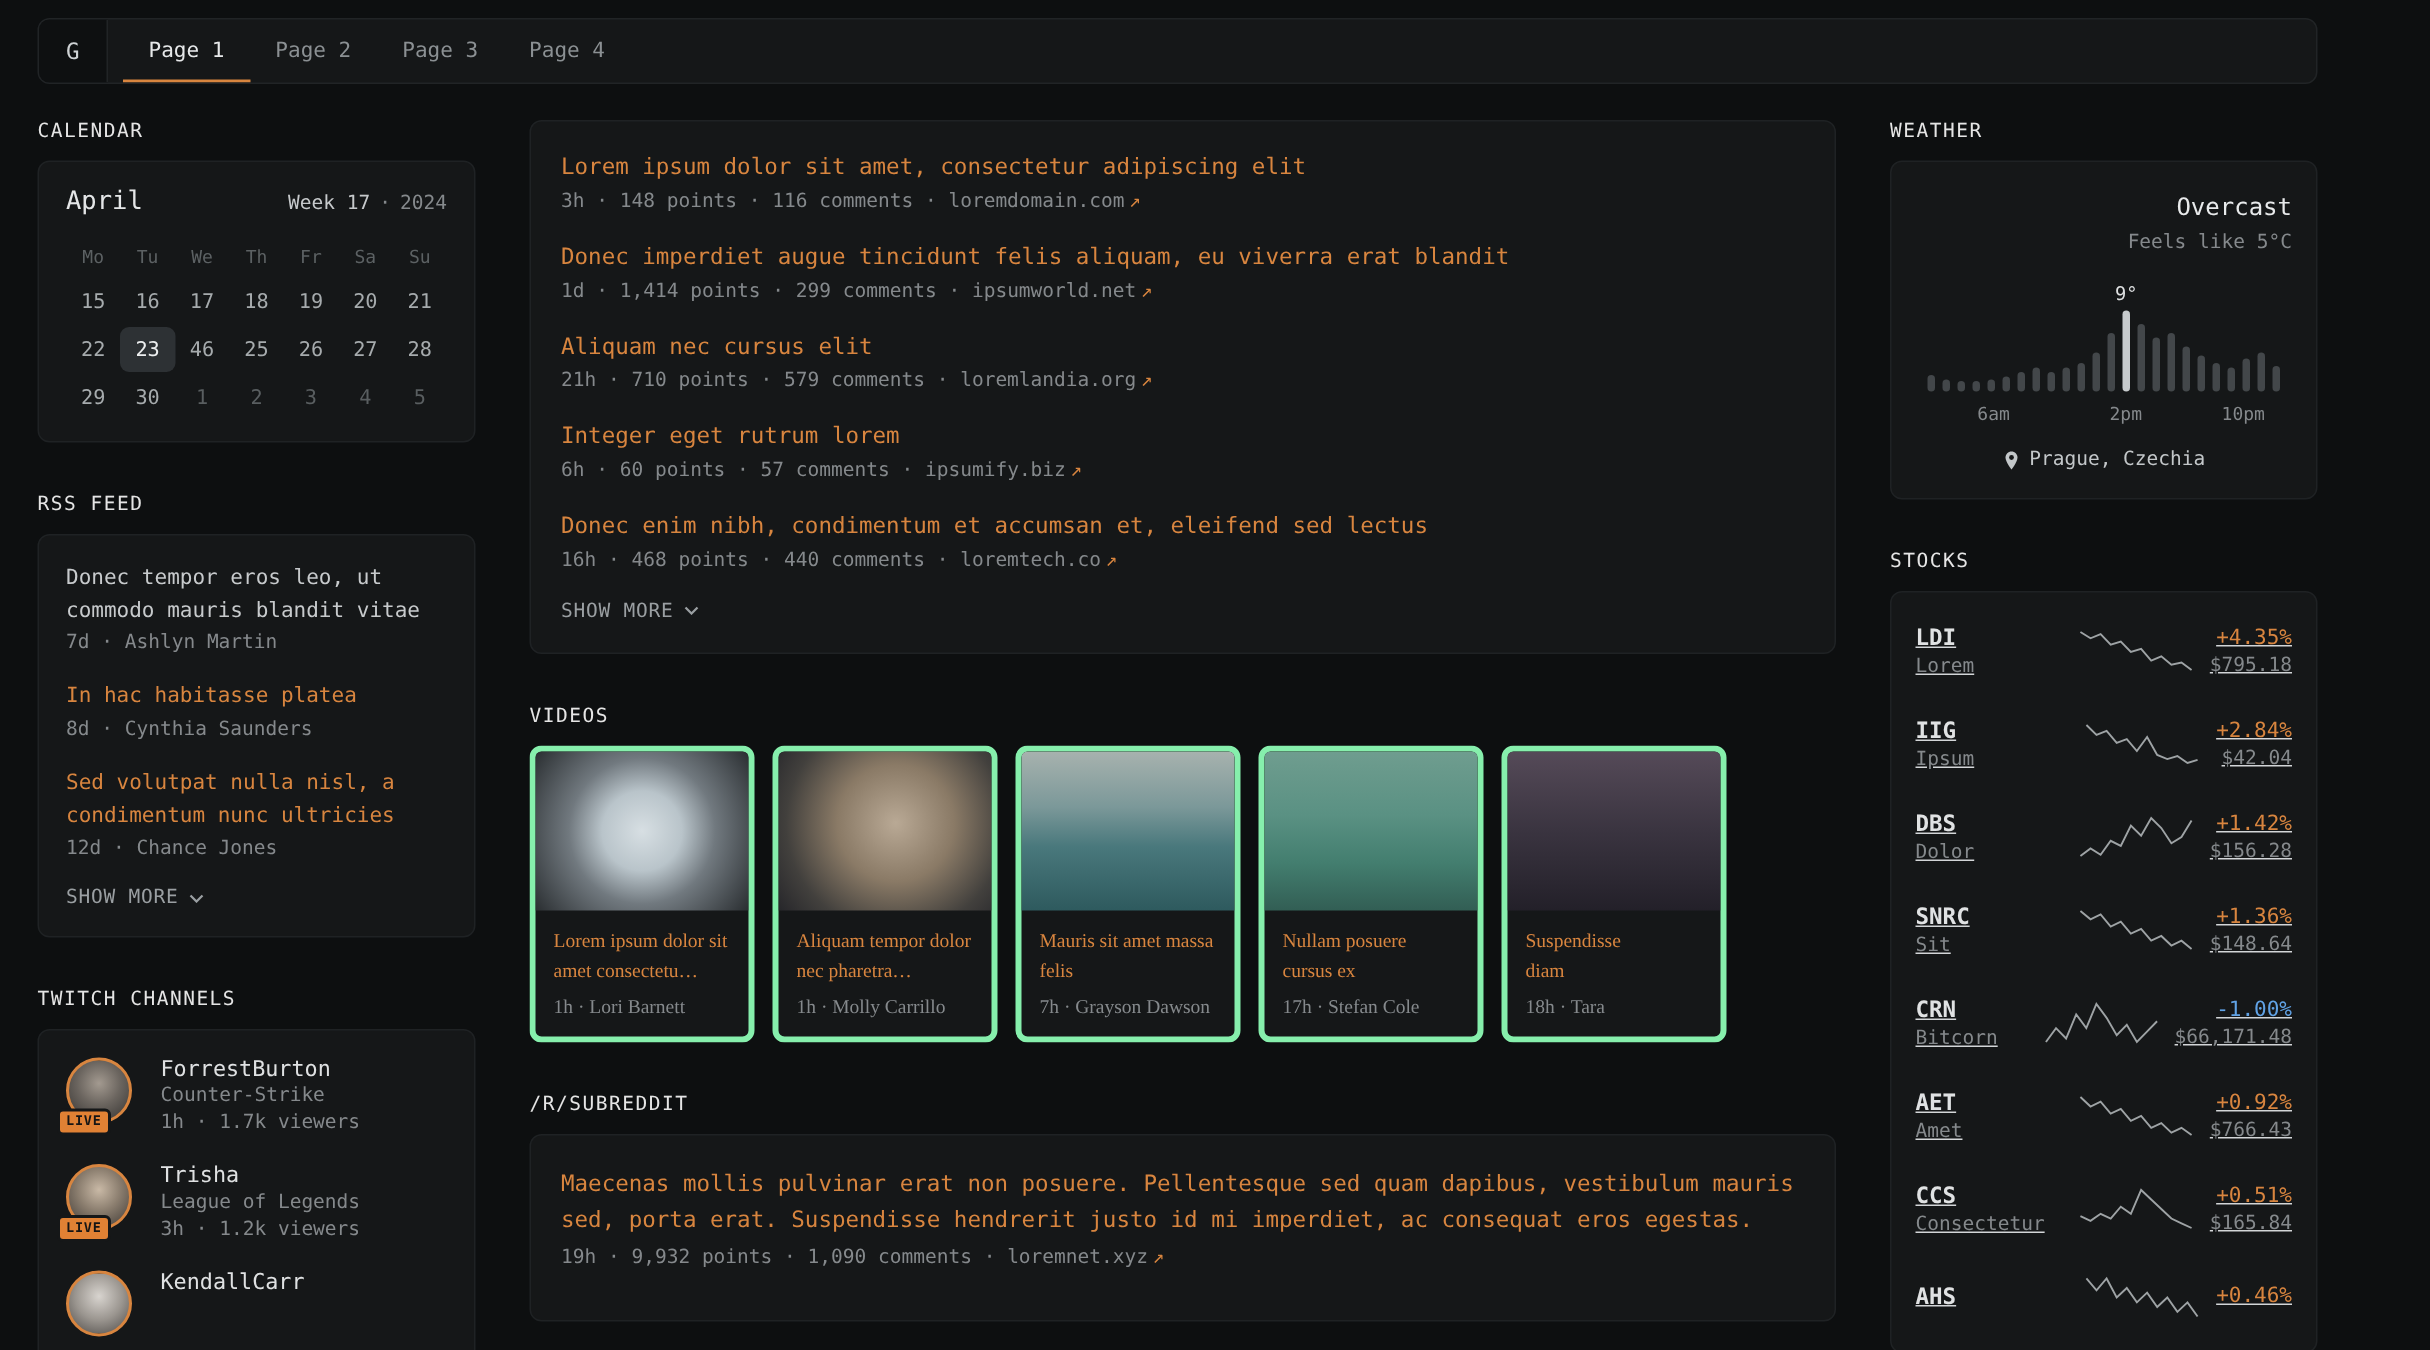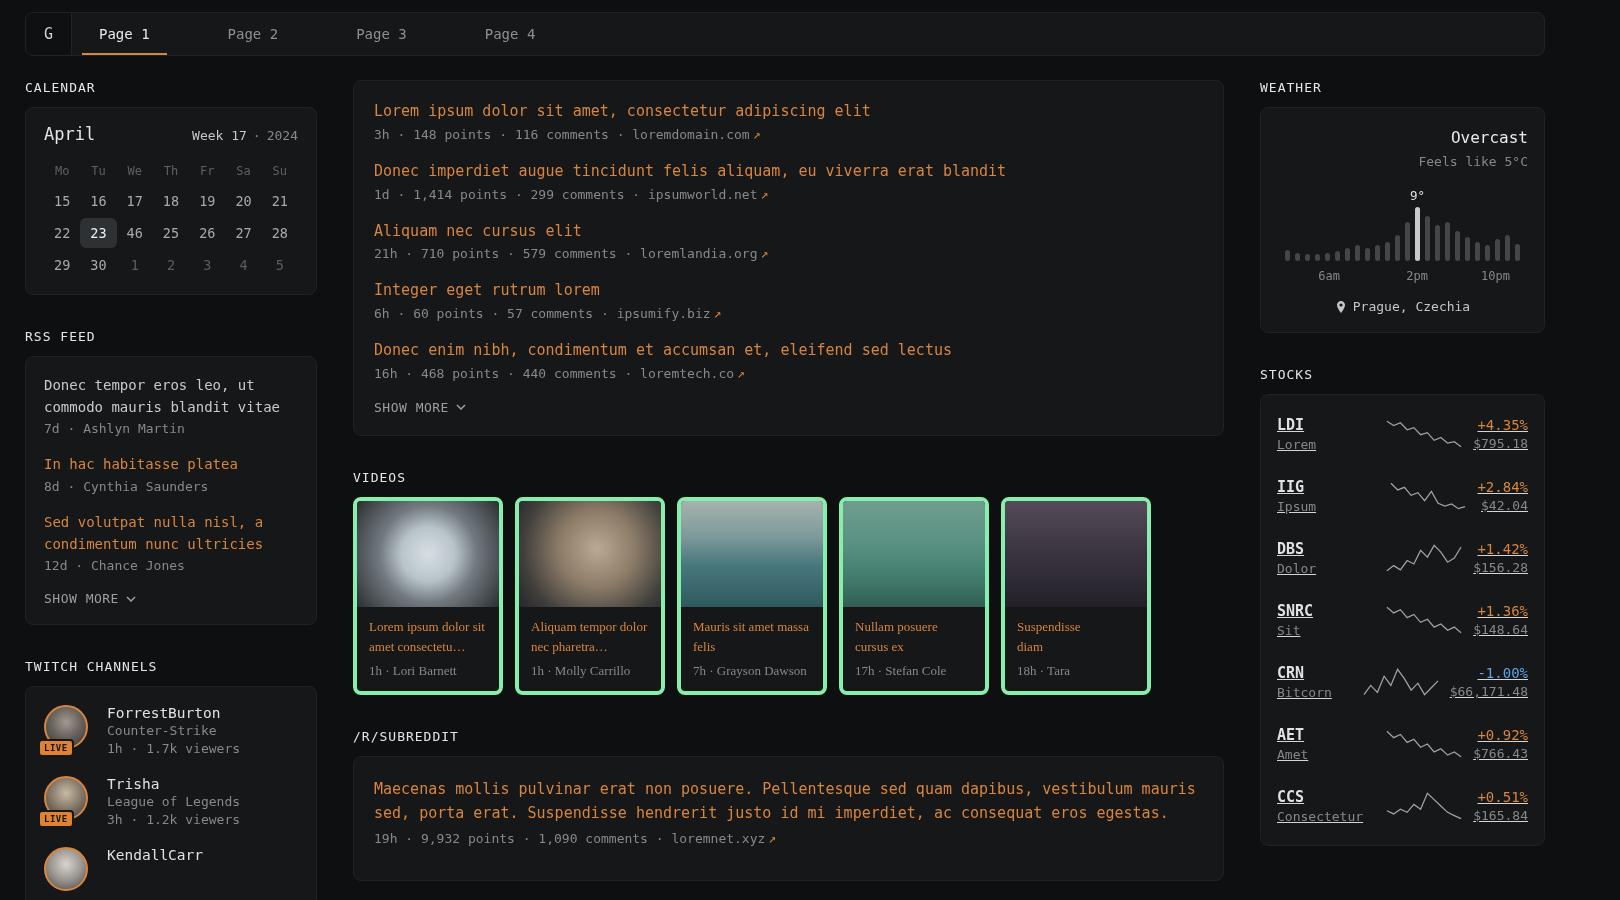--- a/index.html
+++ b/index.html
@@ -8,21 +8,21 @@
     background:#0d0f10; color:#d3d6d8;
     font-family:"DejaVu Sans Mono", monospace; font-size:14px;
   }
   .page { padding:12px 75px 0 25px; }
 
   
   .topbar { display:flex; align-items:stretch; height:44px; background:#151718;
     border:1px solid #212426; border-radius:8px; margin-bottom:24px; overflow:hidden; }
   .logo { width:46px; display:flex; align-items:center; justify-content:center;
     background:#0e1011; border-right:1px solid #212426; color:#cfd3d5; font-size:15px; cursor:pointer; }
-  .tabs { display:flex; padding-left:10px;gap:44px; }
+  .tabs { display:flex; padding-left:10px; }
   .tab { display:flex; align-items:center; padding:0 17px; color:#8b9093; font-size:14px;
     border-bottom:2px solid transparent; border-top:2px solid transparent; cursor:pointer; }
   .tab.active { color:#e7e9ea; border-bottom-color:#d8853f; }
 
   
   .columns { display:grid; grid-template-columns:292px minmax(0,1fr) 285px; column-gap:36px; align-items:start; }
   .widget { margin-bottom:34px; }
   .widget-title { font-size:13px; letter-spacing:1px; color:#e5e5e5; margin-bottom:12px; }
   .box { background:#151718; border:1px solid #1f2224; border-radius:8px; }
   .meta { font-size:13px; color:#85898c; margin-top:3px; }
@@ -539,18 +539,31 @@
                 <div class="stock-name">Consectetur</div>
               </div>
               <svg class="spark" width="78" height="30" viewBox="0 0 80 30">
                 <polyline points="2.0,19.9 8.9,23.1 15.8,18.3 22.7,21.5 29.6,13.4 36.5,18.3 43.5,2.0 50.4,8.5 57.3,15.0 64.2,21.5 71.1,24.8 78.0,28.0"></polyline>
               </svg>
               <div class="stock-values">
                 <div class="stock-change">+0.51%</div>
                 <div class="stock-price">$165.84</div>
               </div>
             </div>
+            <div class="stock-row">
+              <div>
+                <div class="stock-symbol">AHS</div>
+                <div class="stock-name"></div>
+              </div>
+              <svg class="spark" width="78" height="30" viewBox="0 0 80 30">
+                <polyline points="2.0,2.0 8.9,10.1 15.8,2.0 22.7,15.0 29.6,8.5 36.5,18.3 43.5,11.7 50.4,21.5 57.3,15.0 64.2,24.8 71.1,18.3 78.0,28.0"></polyline>
+              </svg>
+              <div class="stock-values">
+                <div class="stock-change">+0.46%</div>
+                <div class="stock-price"></div>
+              </div>
+            </div>
         </div>
       </section>
 
     </div>
   </div>
 </div>
 
 </body></html>

